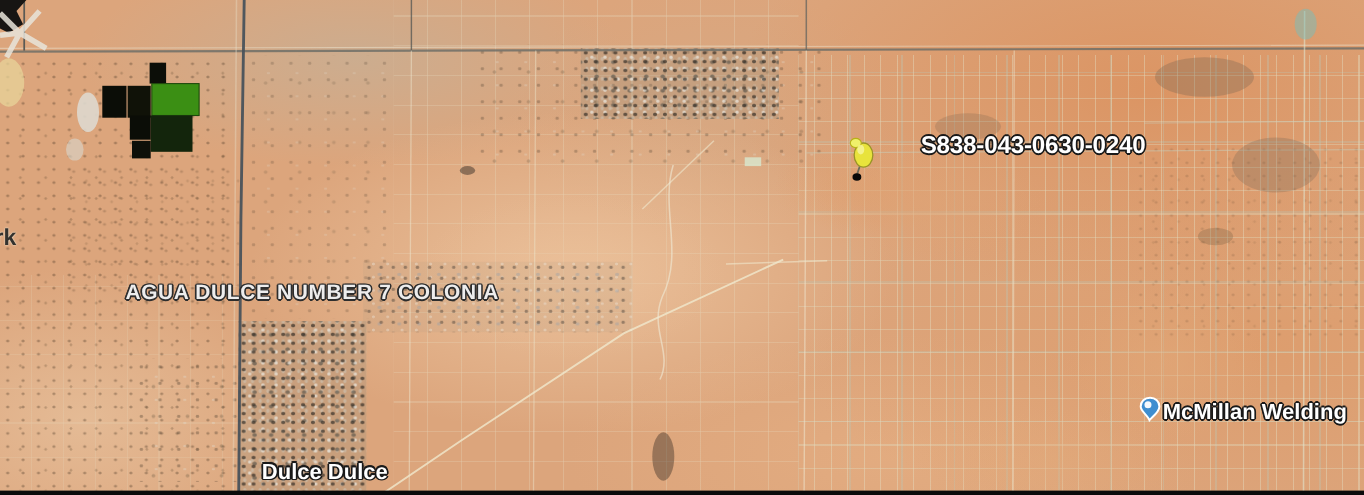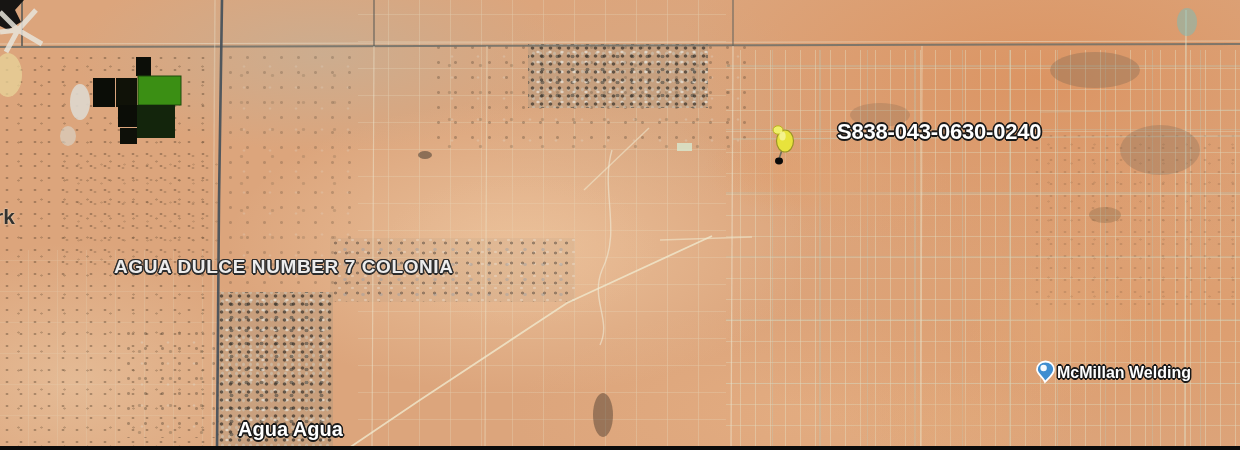--- a/index.html
+++ b/index.html
@@ -87,21 +87,21 @@
   .glabel{
     position:absolute;color:#fff;font-weight:bold;white-space:nowrap;
     text-shadow:-1px -1px 0 #1a1a1a,1px -1px 0 #1a1a1a,-1px 1px 0 #1a1a1a,1px 1px 0 #1a1a1a,
       -1.6px 0 0 #1a1a1a,1.6px 0 0 #1a1a1a,0 -1.6px 0 #1a1a1a,0 1.6px 0 #1a1a1a;
   }
   .lbl-parcel{left:796px;top:119px;font-size:22px;letter-spacing:-0.2px;margin-left:41px;}
   .lbl-colonia{left:114px;top:256px;font-size:19px;letter-spacing:.6px;color:#ededed;
     text-shadow:-1px -1px 0 #2e2e2e,1px -1px 0 #2e2e2e,-1px 1px 0 #2e2e2e,1px 1px 0 #2e2e2e,
       -1.5px 0 0 #2e2e2e,1.5px 0 0 #2e2e2e,0 -1.5px 0 #2e2e2e,0 1.5px 0 #2e2e2e;}
   .lbl-town{left:238px;top:418px;font-size:20px;}
-  .lbl-business{left:1057px;top:364px;font-size:16px;}
+  .lbl-business{left:1057px;top:364px;font-size:20px;}
   .lbl-edge{
     position:absolute;left:-5px;top:205px;font-size:21px;font-weight:bold;color:#34322e;
     text-shadow:0 0 2px rgba(242,230,210,.9),0 0 1px rgba(242,230,210,.9);white-space:nowrap;
   }
   .marker{position:absolute;}
   .bottom-bar{position:absolute;left:0;bottom:0;width:1240px;height:4px;background:#0b0b0b;}
 </style>
 </head>
 <body>
 
@@ -174,21 +174,21 @@
   <svg class="marker" style="left:770px;top:122px" width="30" height="46" viewBox="0 0 30 46">
     <line x1="12" y1="28" x2="9" y2="37" stroke="#6b6b5a" stroke-width="1.6"></line>
     <ellipse cx="9" cy="39" rx="4" ry="3.4" fill="#0a0a0a"></ellipse>
     <ellipse cx="15" cy="19" rx="8.5" ry="11" fill="#e8e33c" stroke="#9a9427" stroke-width="1.2"></ellipse>
     <ellipse cx="8" cy="8" rx="5" ry="4.2" fill="#eff06a" stroke="#b8b118" stroke-width="1"></ellipse>
     <ellipse cx="12.5" cy="14" rx="3.2" ry="4.5" fill="#f6f59a" opacity=".85"></ellipse>
   </svg>
   <div class="glabel lbl-parcel">S838-043-0630-0240</div>
 
   <div class="glabel lbl-colonia">AGUA DULCE NUMBER 7 COLONIA</div>
-  <div class="glabel lbl-town">Agua Agua</div>
+  <div class="glabel lbl-town">Dulce Dulce</div>
   <div class="lbl-edge">rk</div>
 
   <svg class="marker" style="left:1035px;top:360px" width="21" height="24" viewBox="0 0 21 24">
     <path d="M10.5,1.5 C15.5,1.5 19,5 19,9.5 C19,14.5 13,18.5 10,22 C8.5,17.5 2,14 2,9.5 C2,5 5.5,1.5 10.5,1.5 Z" fill="#3f8ed0" stroke="#ffffff" stroke-width="1.8"></path>
     <circle cx="8.6" cy="8" r="3.2" fill="#ffffff" opacity=".95"></circle>
   </svg>
   <div class="glabel lbl-business">McMillan Welding</div>
 
   <div class="bottom-bar"></div>
 </div>

